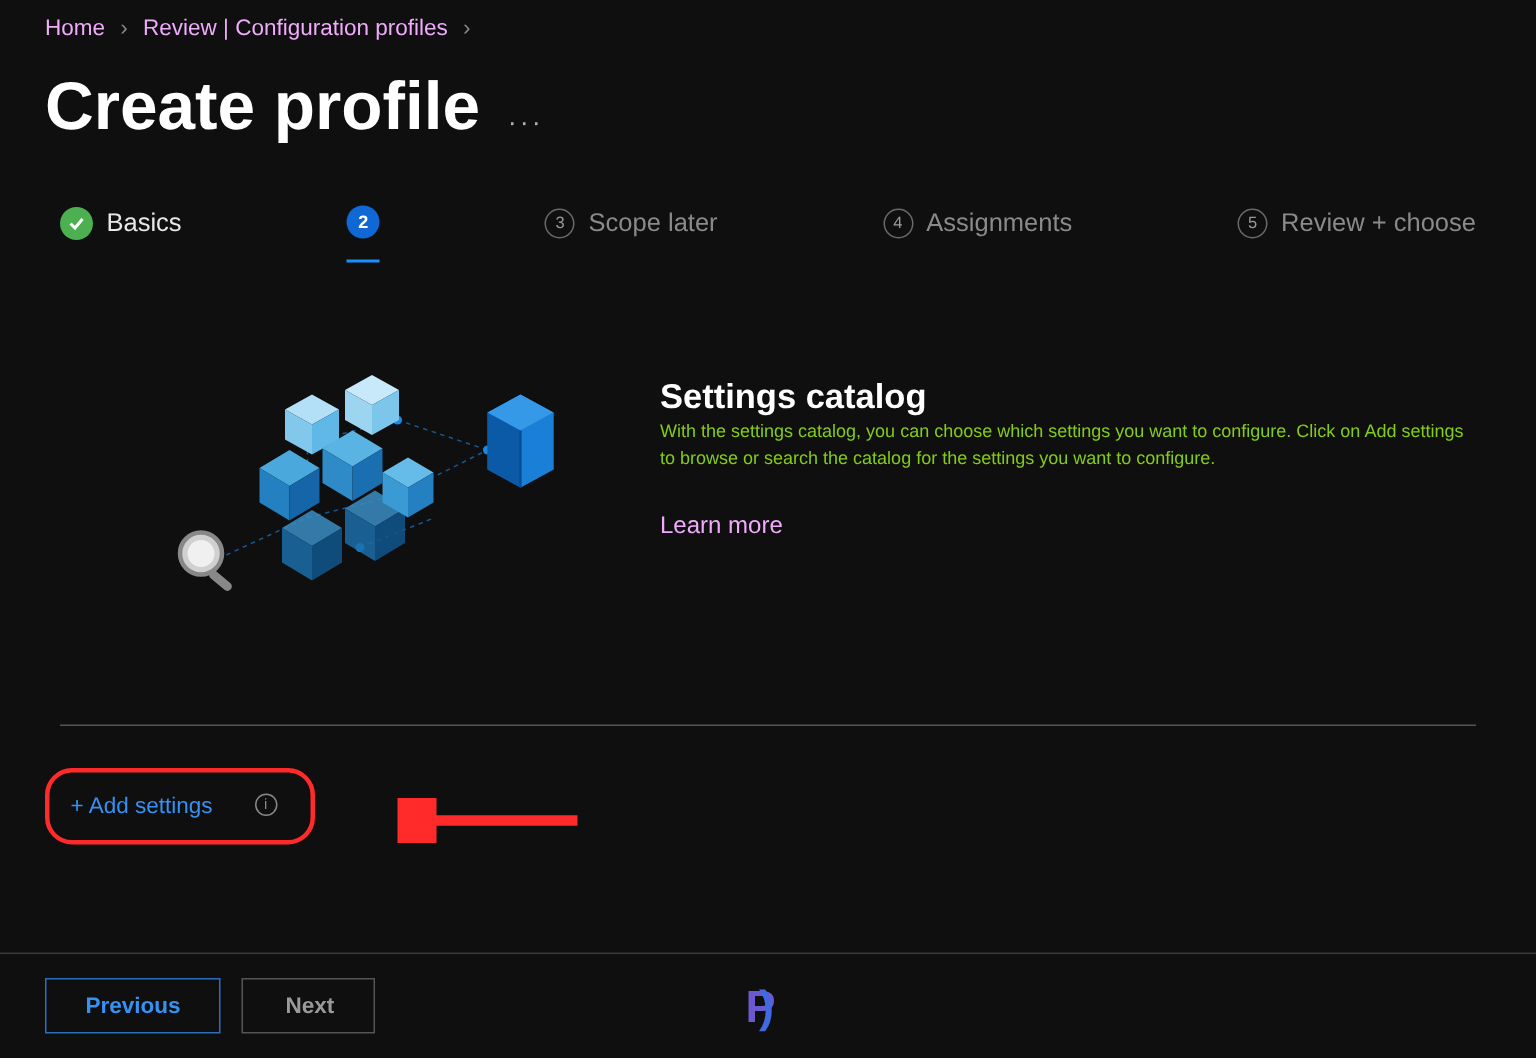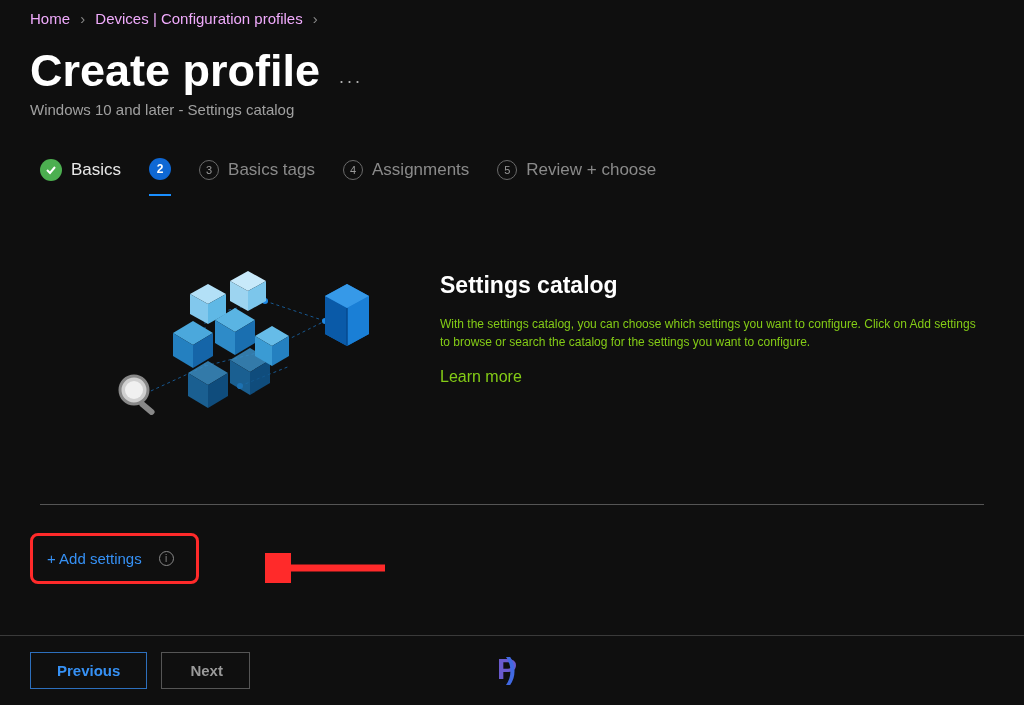--- a/index.html
+++ b/index.html
@@ -44,20 +44,21 @@
     .header .subtitle {
       color: #a0a0a0;
       font-size: 15px;
       margin-top: 4px;
     }
     .wizard-tabs {
       display: flex;
       gap: 28px;
       padding: 22px 40px 0 40px;
       align-items: center;
+      justify-content: space-between;
     }
     .tab {
       display: flex;
       align-items: center;
       gap: 9px;
       font-size: 17px;
       color: #888;
       padding-bottom: 14px;
       cursor: pointer;
     }
@@ -109,52 +110,52 @@
       flex-shrink: 0;
     }
     .info {
       flex: 1;
       padding-top: 6px;
     }
     .info h2 {
       font-size: 23px;
       font-weight: 600;
       color: #ffffff;
-      margin-bottom: 16px;
+      margin-bottom: 0;
     }
     .info p {
       color: #84cc16;
       font-size: 12px;
       line-height: 1.5;
       max-width: 560px;
     }
     .info .learn-more {
-      color: #84cc16;
+      color: #f0abfc;
       text-decoration: none;
       font-size: 16px;
       display: inline-block;
-      margin-top: 17px;
+      margin-top: 28px;
     }
     .hr {
       border: none;
       border-top: 1px solid #555;
       margin: 28px 40px 0 40px;
     }
     .add-settings-wrap {
       margin: 28px 0 0 30px;
       position: relative;
       display: inline-block;
     }
     .add-settings {
       border: 3px solid #ff2a2a;
-      border-radius: 8px;
+      border-radius: 18px;
       padding: 14px 22px 14px 14px;
       display: inline-flex;
-      align-items: center;
-      gap: 13px;
+      align-items: flex-start;
+      gap: 24px;
       color: #3691f5;
       font-size: 15px;
       cursor: pointer;
       background: transparent;
     }
     .add-settings .info-icon {
       width: 15px; height: 15px;
       border: 1px solid #888;
       border-radius: 50%;
       color: #888;
@@ -171,21 +172,21 @@
     }
     .footer {
       position: absolute;
       bottom: 0;
       left: 0;
       right: 0;
       border-top: 1px solid #3a3a3a;
       padding: 16px 30px;
       display: flex;
       gap: 14px;
-      align-items: flex-start;
+      align-items: flex-end;
       background: #0f0f0f;
     }
     .btn {
       padding: 9px 26px;
       font-size: 15px;
       font-weight: 600;
       background: transparent;
       cursor: pointer;
     }
     .btn-prev {
@@ -209,47 +210,46 @@
   </style>
 </head>
 <body>
 
 
 
 
 <div class="breadcrumb">
   <a href="#">Home</a>
   <span class="sep">›</span>
-  <a href="#">Devices | Configuration profiles</a>
+  <a href="#">Review | Configuration profiles</a>
   <span class="sep">›</span>
 </div>
 
 
 <div class="header">
   <h1>Create profile</h1>
   <span class="dots">···</span>
-  <div class="subtitle">Windows 10 and later - Settings catalog</div>
 </div>
 
 
 <div class="wizard-tabs">
   <div class="tab completed">
     <span class="badge">
       <svg width="12" height="12" viewBox="0 0 12 12">
           <path d="M2 6 L5 9 L10 3" stroke="#fff" stroke-width="2" fill="none"></path>
         </svg>
     </span>
     <span class="label">Basics</span>
   </div>
   <div class="tab active">
     <span class="badge">2</span>
   </div>
   <div class="tab pending">
     <span class="badge">3</span>
-    <span class="label">Basics tags</span>
+    <span class="label">Scope later</span>
   </div>
   <div class="tab pending">
     <span class="badge">4</span>
     <span class="label">Assignments</span>
   </div>
   <div class="tab pending">
     <span class="badge">5</span>
     <span class="label">Review + choose</span>
   </div>
 </div>

